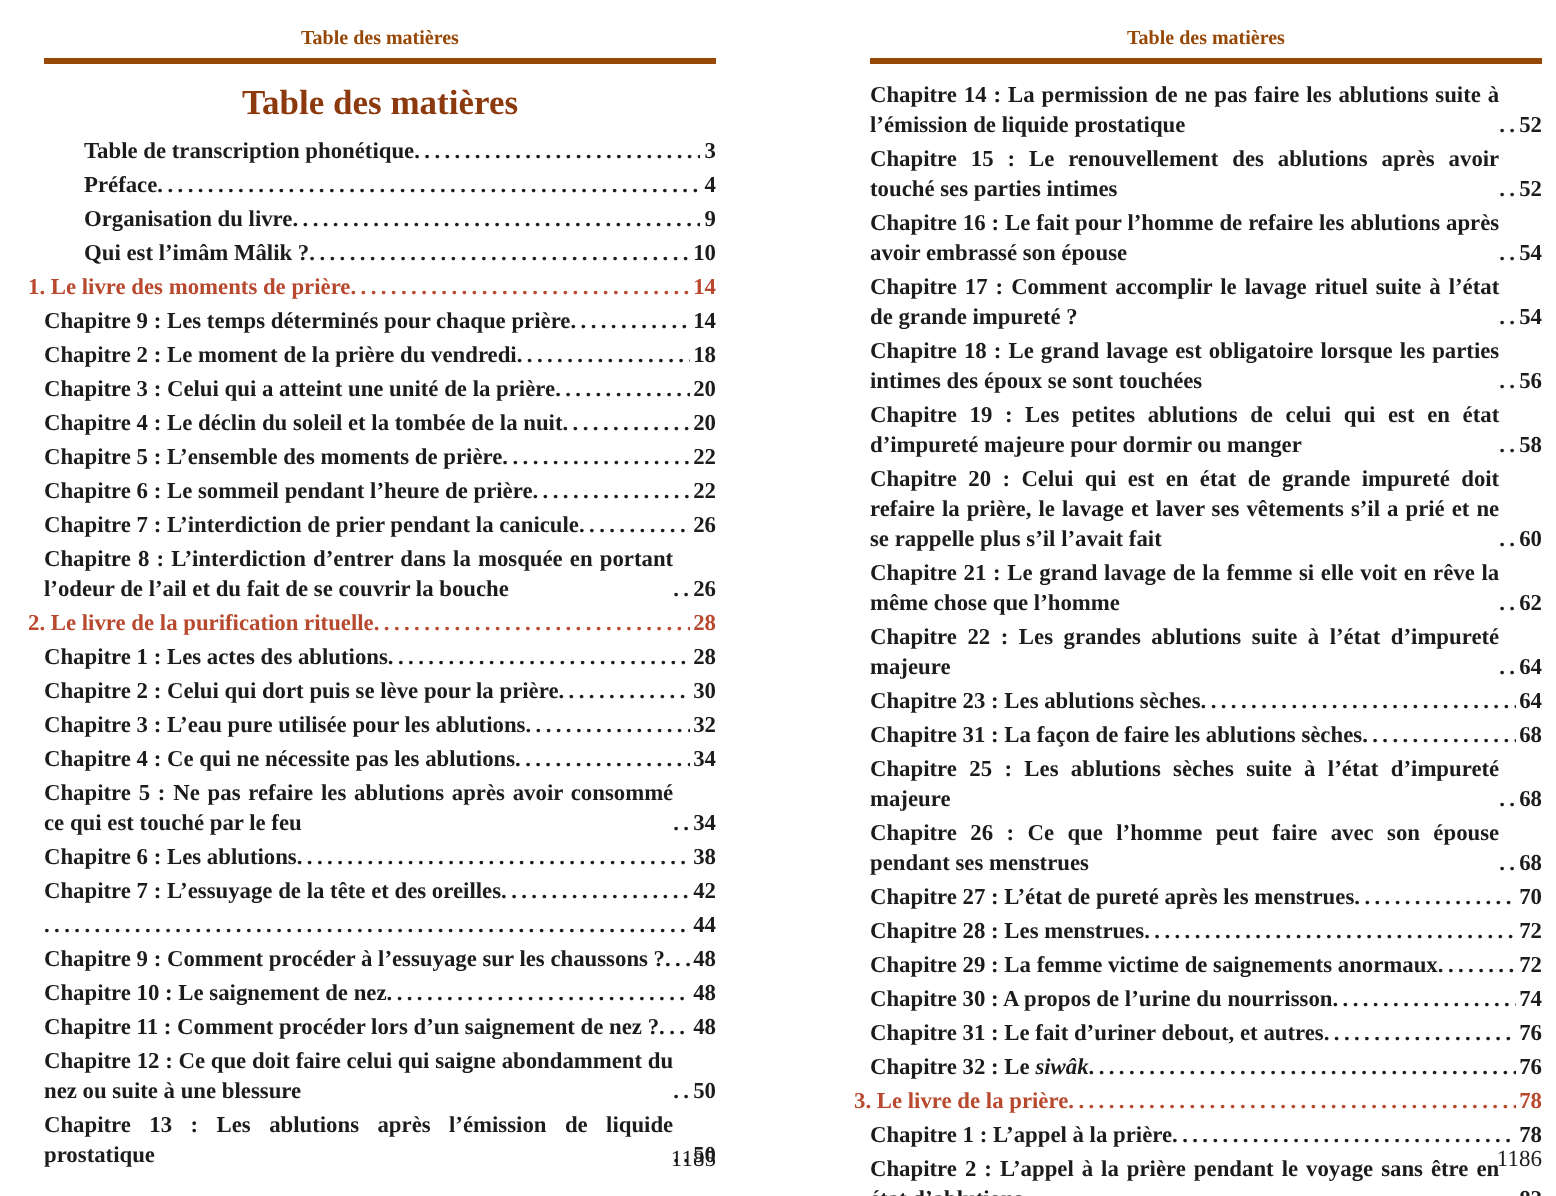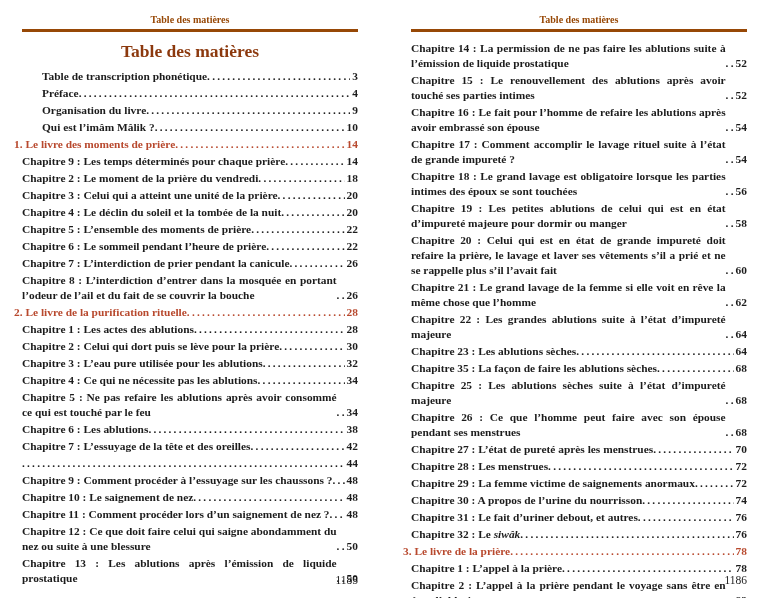--- a/index.html
+++ b/index.html
@@ -6,21 +6,21 @@
     --brown:#974806;
     --title-brown:#8C390E;
     --section-red:#B8492E;
     --text:#1C1C1C;
   }
   html,body{margin:0;padding:0;}
   body{
     width:778px;height:598px;background:#ffffff;overflow:hidden;
     font-family:"Liberation Serif", serif;color:var(--text);
   }
-  .spread{display:flex;width:778px;height:598px;}
+  .spread{display:flex;width:778px;height:598px;gap:24px;}
   .page{
     width:389px;height:598px;box-sizing:border-box;
     padding:14px 31px 0 22px;position:relative;
   }
   .running-head{
     text-align:center;font-weight:bold;font-size:10px;line-height:12px;
     color:var(--brown);
   }
   .rule{height:2.5px;background:var(--brown);margin-top:3px;}
   .page-title{
@@ -246,21 +246,21 @@
           <span class="t">Chapitre 22 : Les grandes ablutions suite à l’état d’impureté majeure</span>
           <span class="leader"></span>
           <span class="pg">64</span>
         </div>
         <div class="entry chapter">
           <span class="t">Chapitre 23 : Les ablutions sèches</span>
           <span class="leader"></span>
           <span class="pg">64</span>
         </div>
         <div class="entry chapter">
-          <span class="t">Chapitre 35 : La façon de faire les ablutions sèches</span>
+          <span class="t">Chapitre 31 : La façon de faire les ablutions sèches</span>
           <span class="leader"></span>
           <span class="pg">68</span>
         </div>
         <div class="entry chapter">
           <span class="t">Chapitre 25 : Les ablutions sèches suite à l’état d’impureté majeure</span>
           <span class="leader"></span>
           <span class="pg">68</span>
         </div>
         <div class="entry chapter">
           <span class="t">Chapitre 26 : Ce que l’homme peut faire avec son épouse pendant ses menstrues</span>

